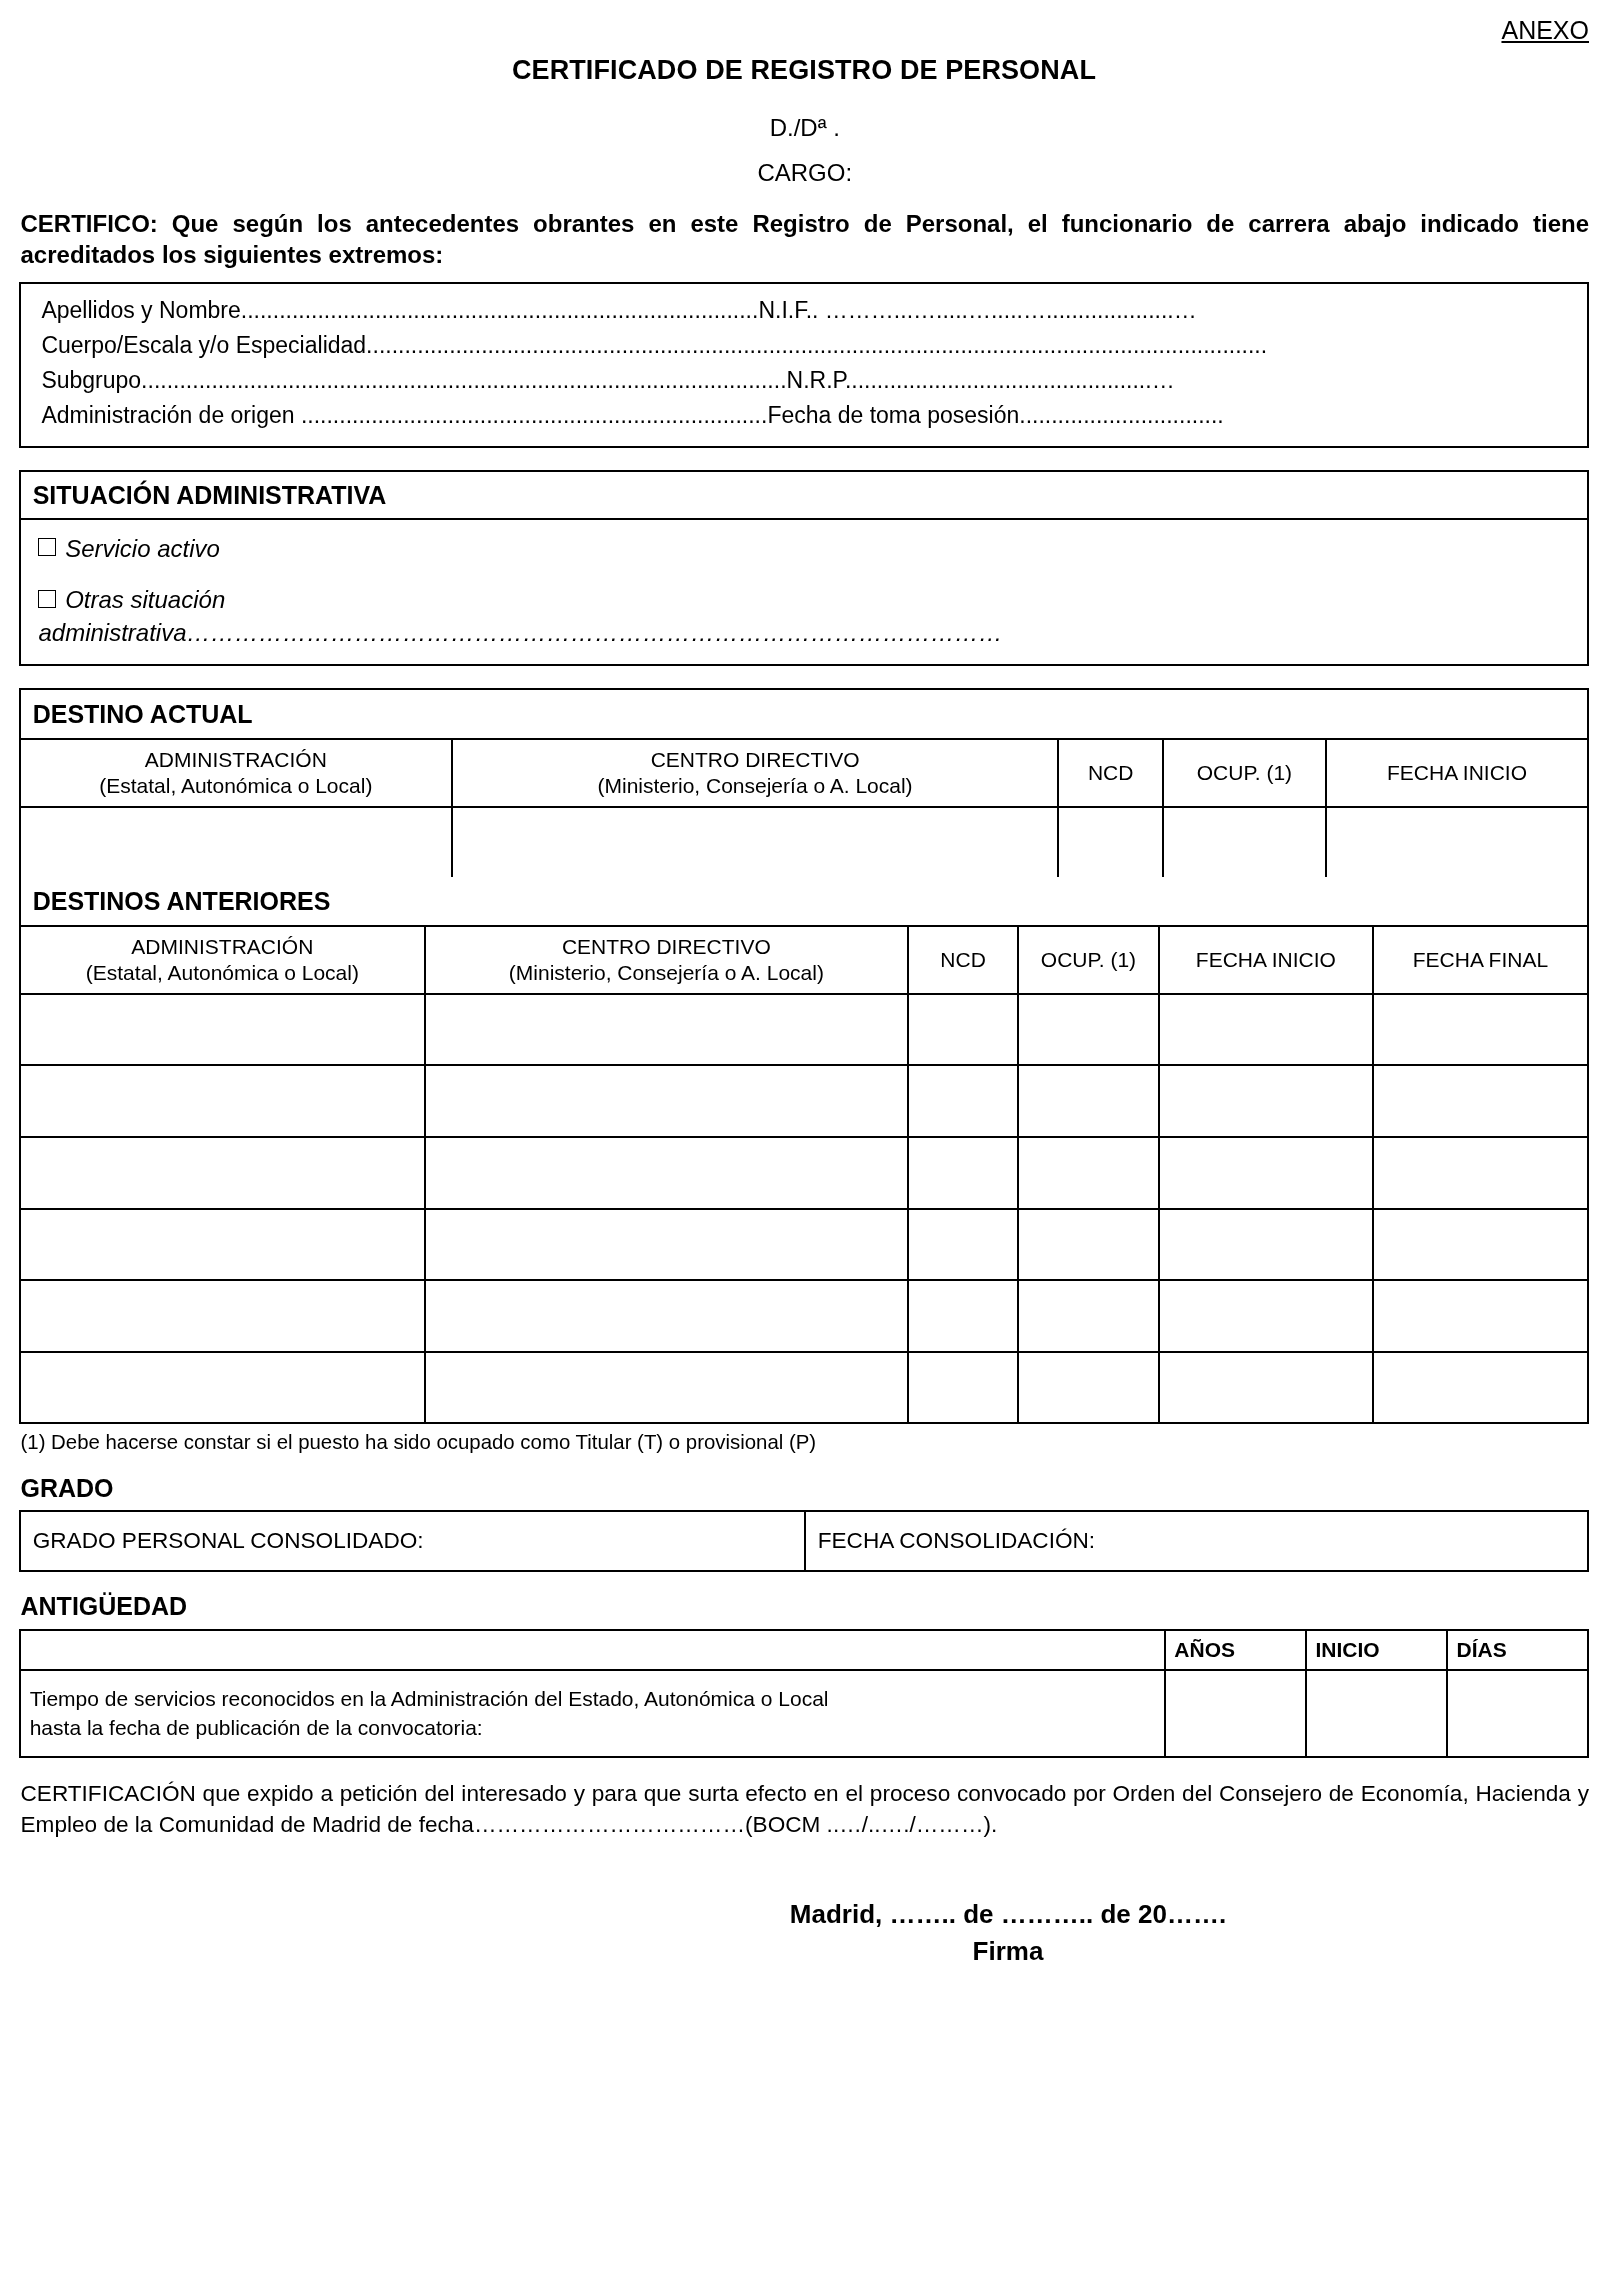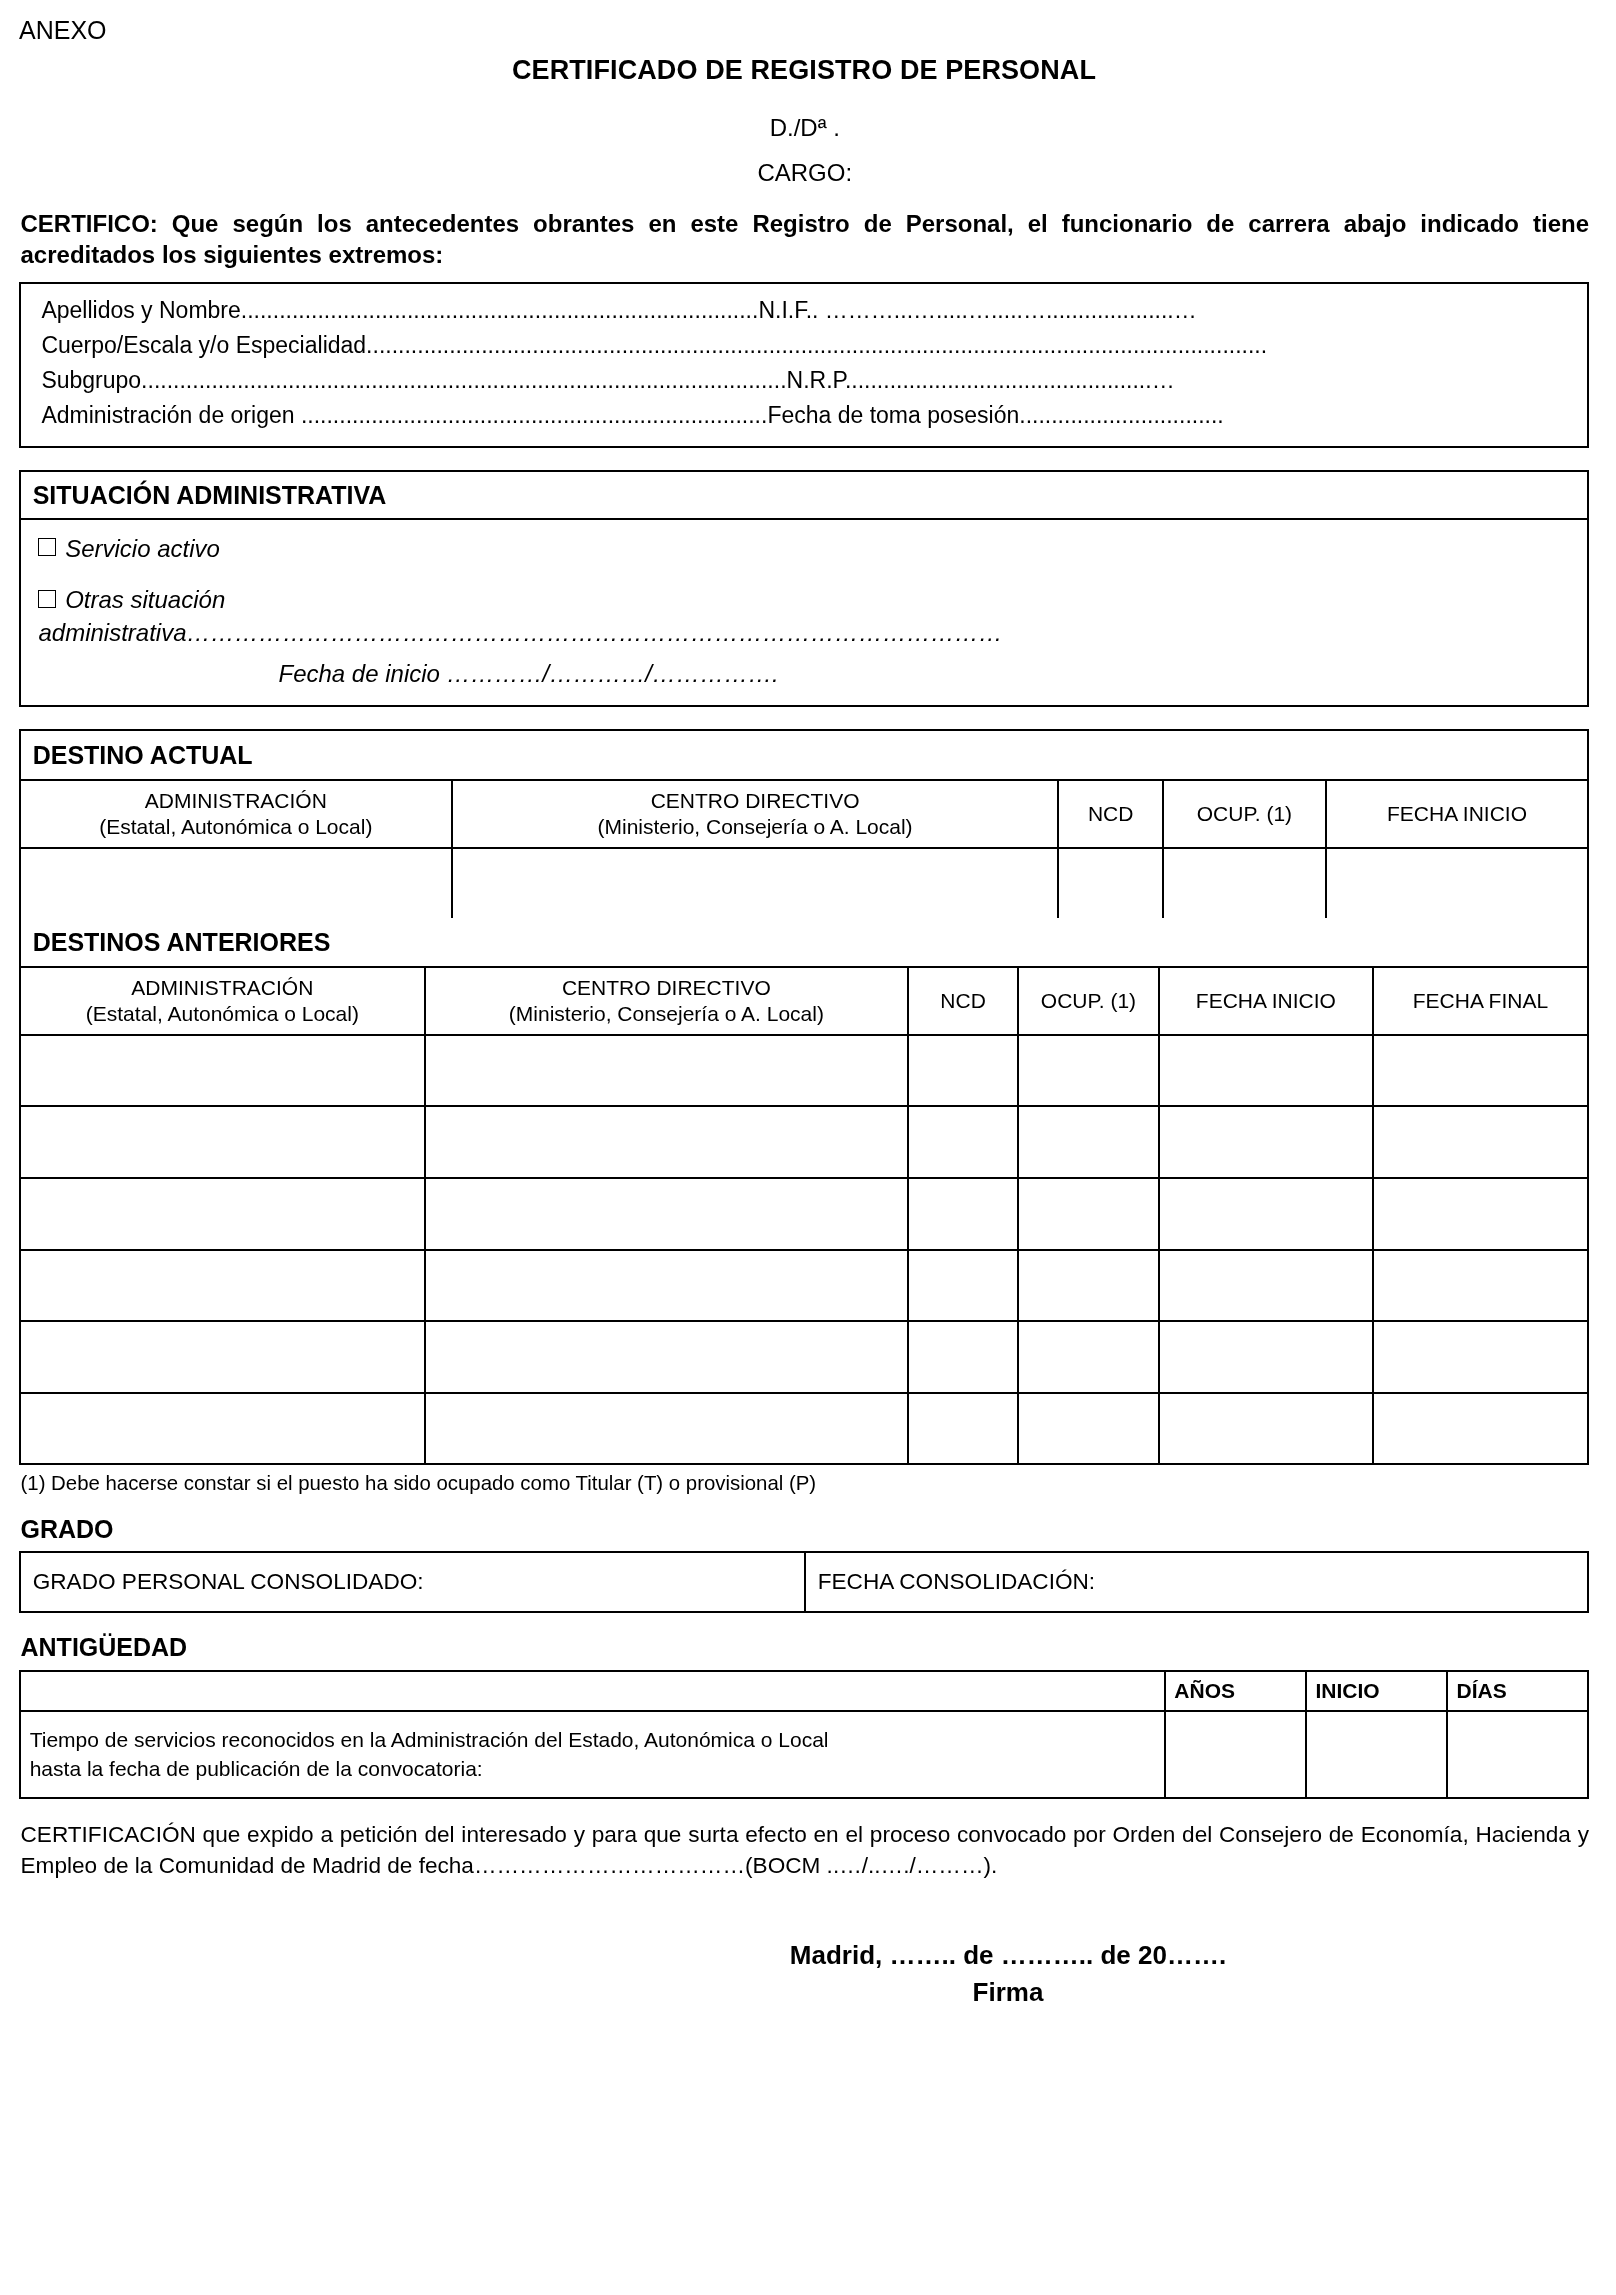--- a/index.html
+++ b/index.html
@@ -15,24 +15,25 @@
     -webkit-font-smoothing: antialiased;
   }
   .page {
     width: 1617px;
     min-height: 2295px;
     box-sizing: border-box;
     padding: 16px 28px 14.6px 19px;
     position: relative;
   }
   .anexo {
-    text-align: left;
+    text-align: right;
     font-size: 25px;
     line-height: 1.15;
     margin: 0 0 10.2px 0;
+    text-decoration: underline;
   }
   .doc-title {
     text-align: center;
     font-size: 27px;
     font-weight: bold;
     margin: 0 0 25px 0;
     letter-spacing: 0.1px;
   }
   .ident-line {
     font-size: 24px;
@@ -226,21 +227,20 @@
 
   <div class="box">
     <div class="box-header">SITUACIÓN ADMINISTRATIVA</div>
     <div class="sit-body">
       <div class="check-row">
         <span class="chk"></span><span>Servicio activo</span>
       </div>
       <div class="check-row">
         <span class="chk"></span><span>Otras situación</span>
         <div class="dotted-cont">administrativa…………………………………………………………………………………………</div>
-        <div class="fecha-inicio">Fecha de inicio …………/…………/…………….</div>
       </div>
     </div>
   </div>
 
   <div class="destino-box">
     <div class="tbl-wrap-title">DESTINO ACTUAL</div>
     <table class="grid hdr-sep">
       <colgroup>
         <col style="width:13.2%">
           <col style="width:18.6%">

